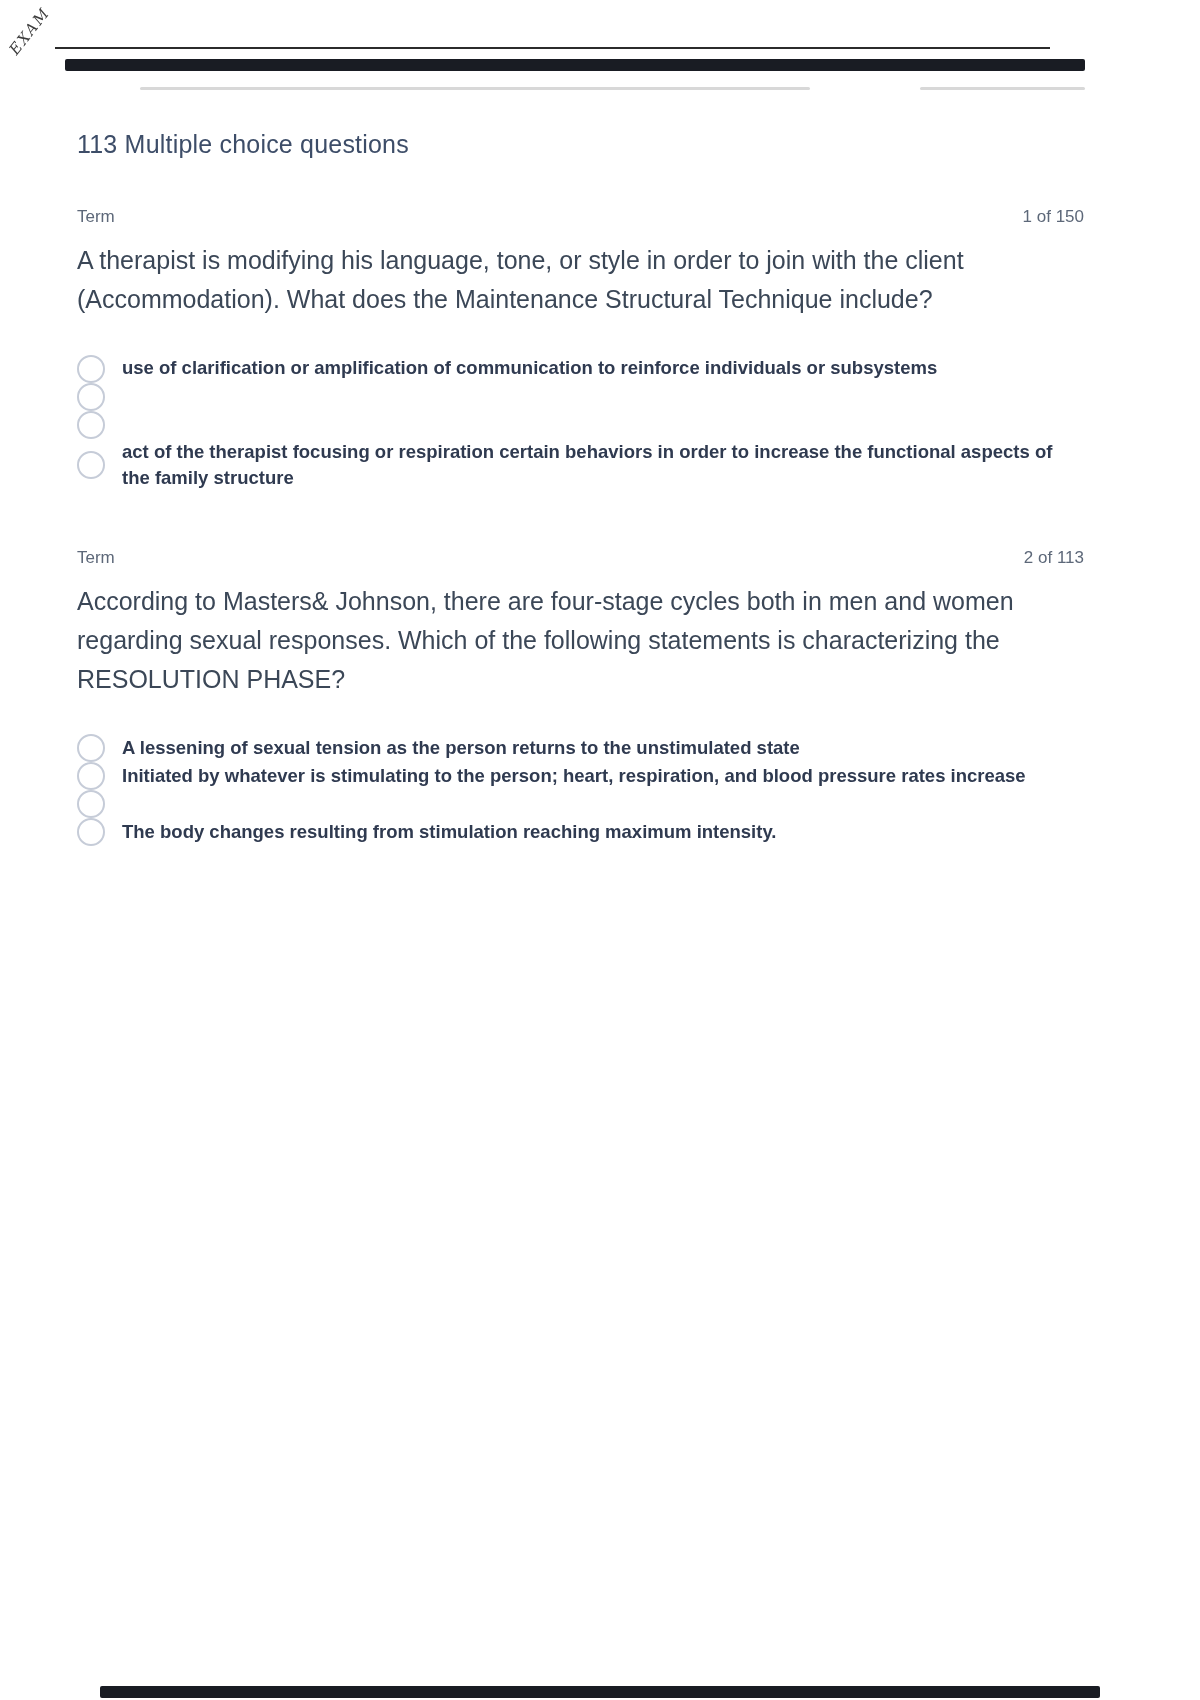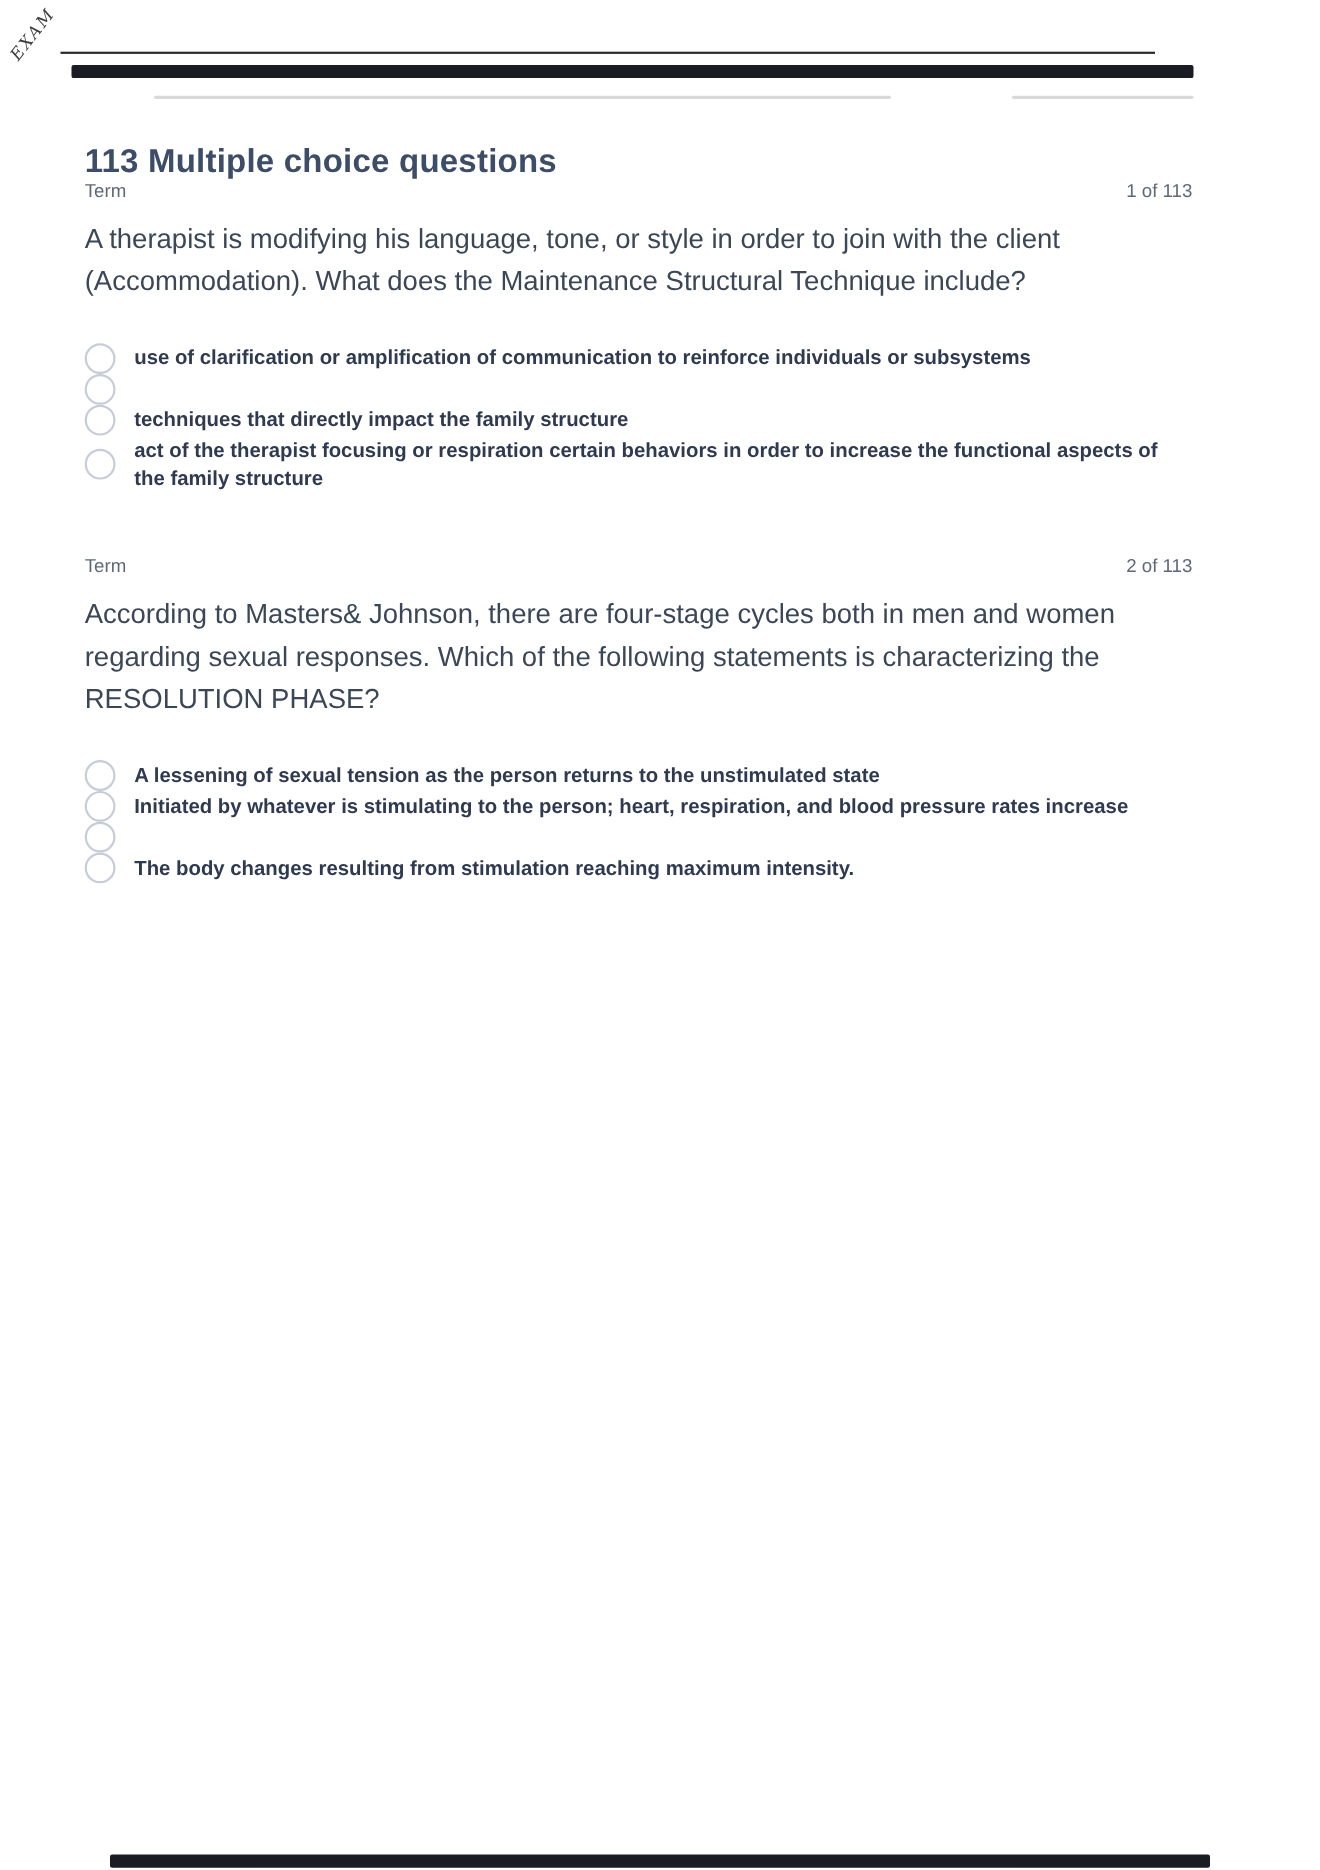--- a/index.html
+++ b/index.html
@@ -54,23 +54,24 @@
     border-radius:2px;
   }
 
   .content {
     position:absolute;
     top:130px; left:77px;
     width:1007px;
   }
 
   .page-title {
-    font-size:30px;
-    font-weight:700;
+    font-size:25px;
+    font-weight:400;
     color:var(--heading,#3d4d68);
+    margin-bottom:48px;
     letter-spacing:0.2px;
   }
 
   .question-block { margin-bottom:56px; }
 
   .q-head {
     display:flex;
     justify-content:space-between;
     align-items:baseline;
     font-size:17px;
@@ -124,34 +125,33 @@
 <div class="skeleton-1"></div>
 <div class="skeleton-2"></div>
 
 <div class="content">
 
   <h1 class="page-title">113 Multiple choice questions</h1>
 
   <section class="question-block">
     <div class="q-head">
       <span>Term</span>
-      <span>1 of 113</span>
+      <span>1 of 150</span>
     </div>
     <p class="prompt">A therapist is modifying his language, tone, or style in order to join with the client (Accommodation). What does the Maintenance Structural Technique include?</p>
     <div class="options">
       <label class="option">
         <span class="radio"></span>
         <span class="option-text">use of clarification or amplification of communication to reinforce individuals or subsystems</span>
       </label>
       <label class="option">
         <span class="radio"></span>
       </label>
       <label class="option">
         <span class="radio"></span>
-        <span class="option-text">techniques that directly impact the family structure</span>
       </label>
       <label class="option">
         <span class="radio"></span>
         <span class="option-text">act of the therapist focusing or respiration certain behaviors in order to increase the functional aspects of the family structure</span>
       </label>
     </div>
   </section>
 
   <section class="question-block">
     <div class="q-head">

